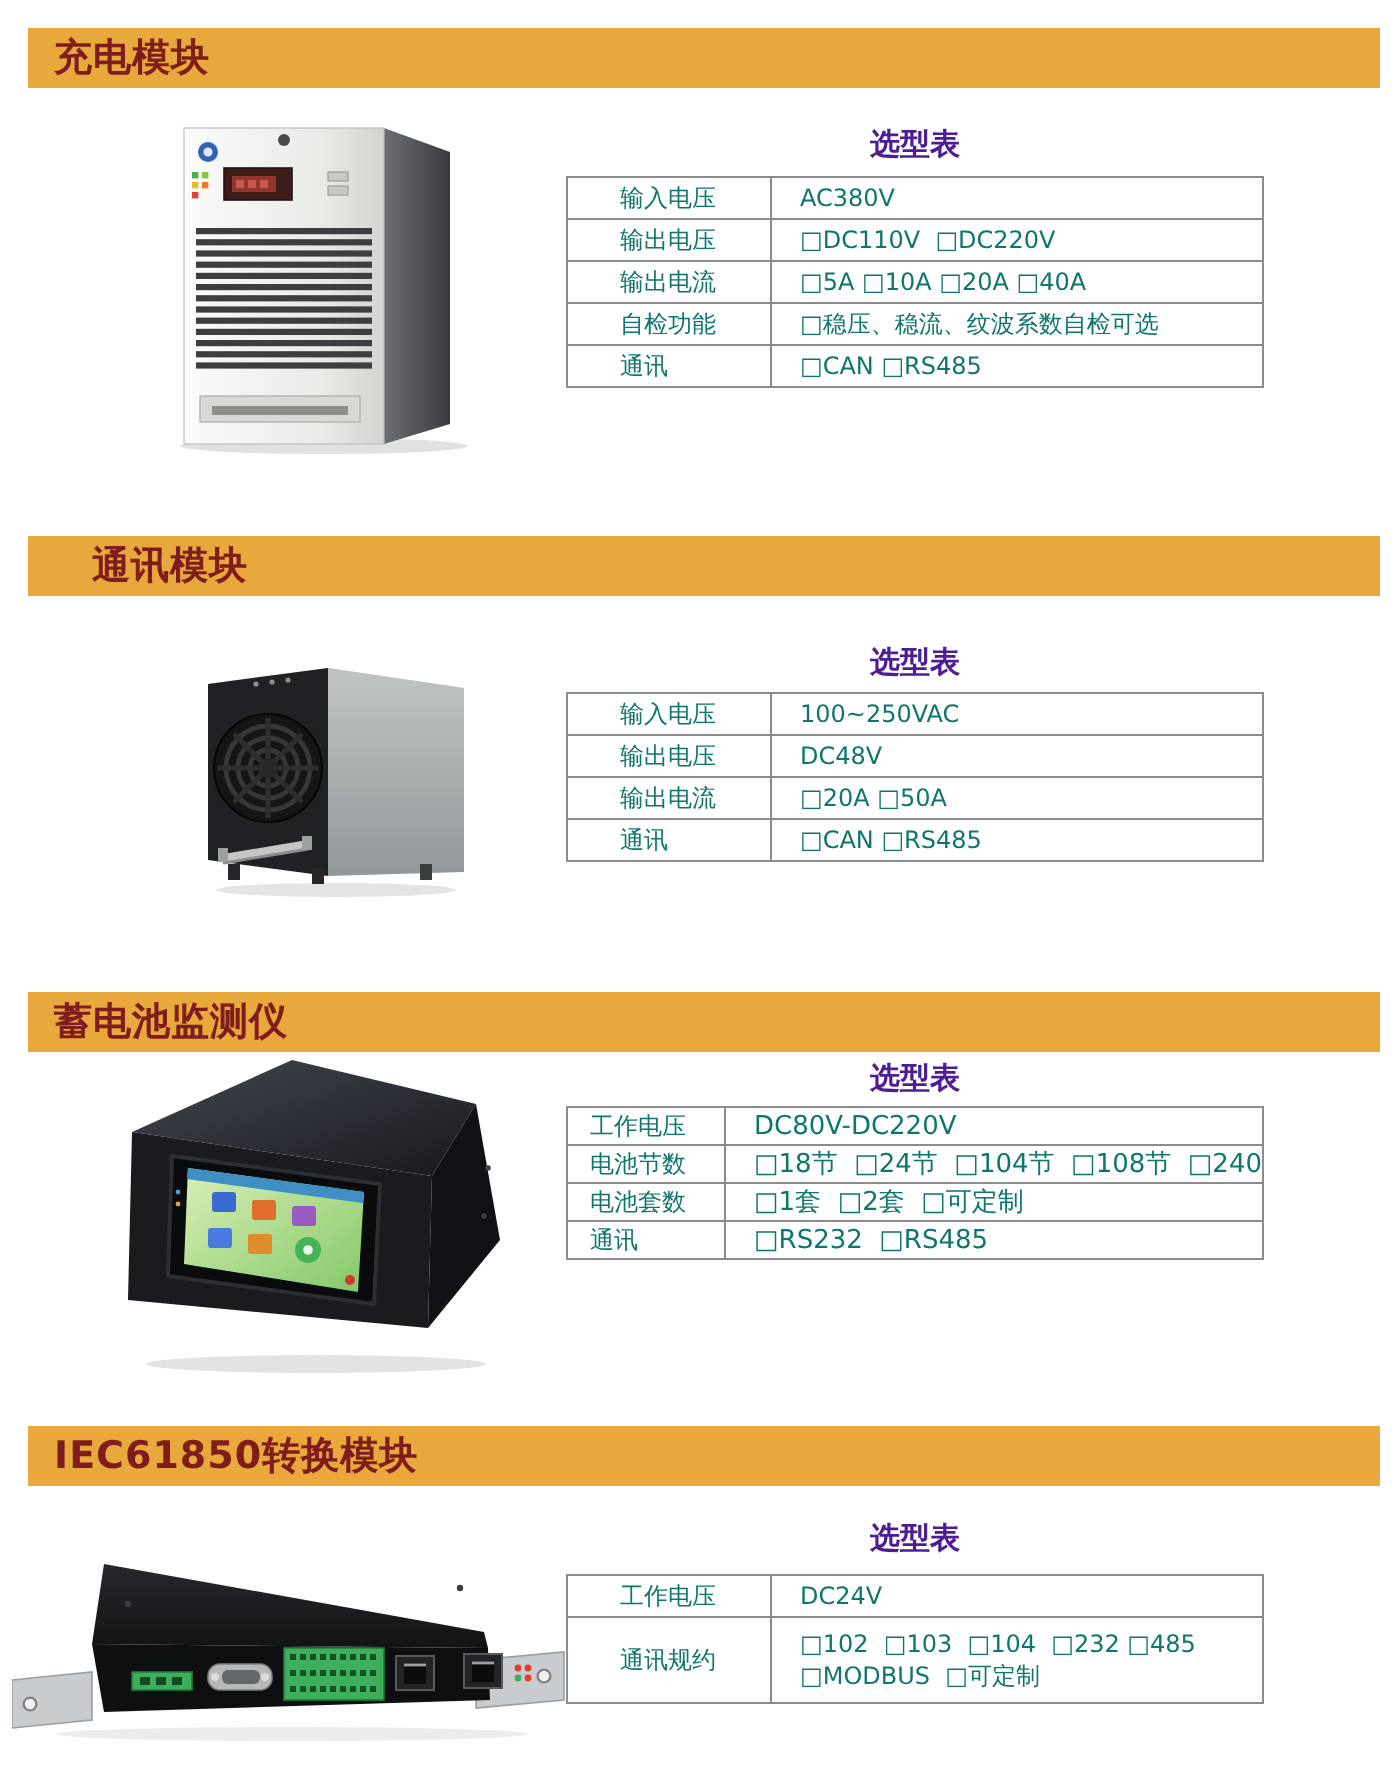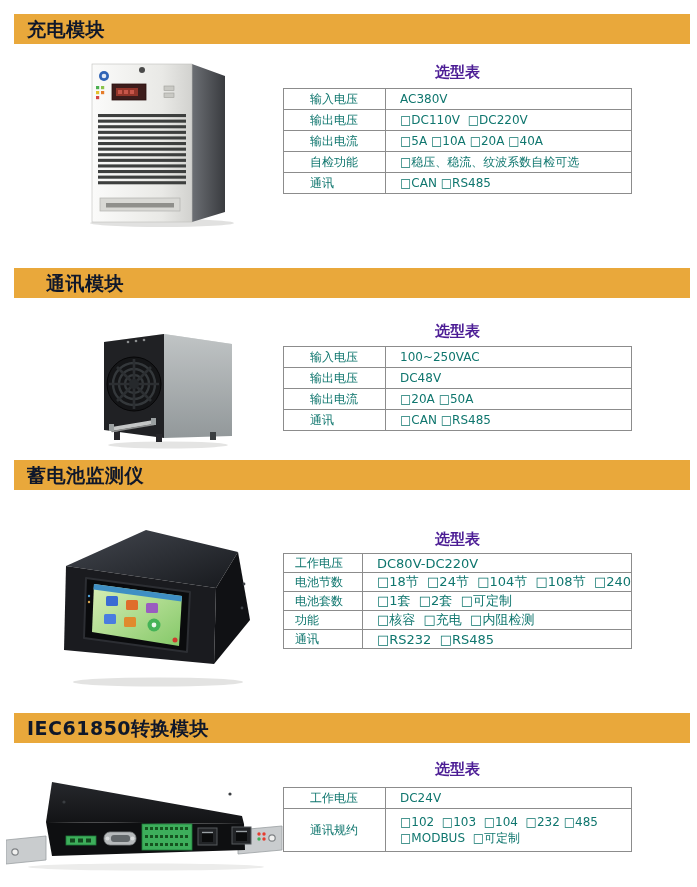--- a/index.html
+++ b/index.html
@@ -5,21 +5,21 @@
   html,body{margin:0;padding:0;background:#fff;}
   body{
     width:697px;height:887px;position:relative;overflow:hidden;
     font-family:"DejaVu Sans","Liberation Sans",sans-serif;
     -webkit-font-smoothing:antialiased;
   }
   .page{position:absolute;inset:0;width:697px;height:887px;background:#fff;}
   .bar{
     position:absolute;left:14px;width:676px;height:30px;
     background:var(--accent,#E9A83B);
-    color:#0f172a;font-size:19px;font-weight:bold;line-height:30px;
+    color:#7f1d1d;font-size:19px;font-weight:bold;line-height:30px;
     padding-left:13px;box-sizing:border-box;letter-spacing:.5px;
     white-space:nowrap;
   }
   .tbl-title{
     position:absolute;left:283px;width:349px;height:20px;
     text-align:center;font-size:15px;font-weight:bold;color:#4c1d95;
   }
   table.spec{
     position:absolute;left:283px;width:349px;
     border-collapse:collapse;table-layout:fixed;
@@ -185,21 +185,21 @@
       </tr>
       <tr>
         <td class="lab">通讯</td>
         <td class="val">□CAN □RS485</td>
       </tr>
     </tbody>
       </table>
   </div>
 
   <div>
-    <div class="bar" style="top:460px;">
+    <div class="bar" style="top:496px;">
       <span>蓄电池监测仪</span>
     </div>
 
     <svg class="product" style="left:58px;top:524px;" width="205" height="165" viewBox="0 0 205 165">
       <defs>
         <linearGradient id="g3t" x1="0" y1="0" x2="1" y2="1">
           <stop offset="0" stop-color="#43474f"></stop>
             <stop offset="1" stop-color="#17191d"></stop>
         </linearGradient>
         <linearGradient id="g3scr" x1="0" y1="0" x2="1" y2="1">
@@ -236,24 +236,20 @@
         <td class="lab">工作电压</td>
         <td class="val">DC80V-DC220V</td>
       </tr>
       <tr>
         <td class="lab">电池节数</td>
         <td class="val">□18节  □24节  □104节  □108节  □240节  □可定制</td>
       </tr>
       <tr>
         <td class="lab">电池套数</td>
         <td class="val">□1套  □2套  □可定制</td>
-      </tr>
-      <tr>
-        <td class="lab">功能</td>
-        <td class="val">□核容  □充电  □内阻检测</td>
       </tr>
       <tr>
         <td class="lab">通讯</td>
         <td class="val">□RS232  □RS485</td>
       </tr>
     </tbody>
       </table>
   </div>
 
   <div>

